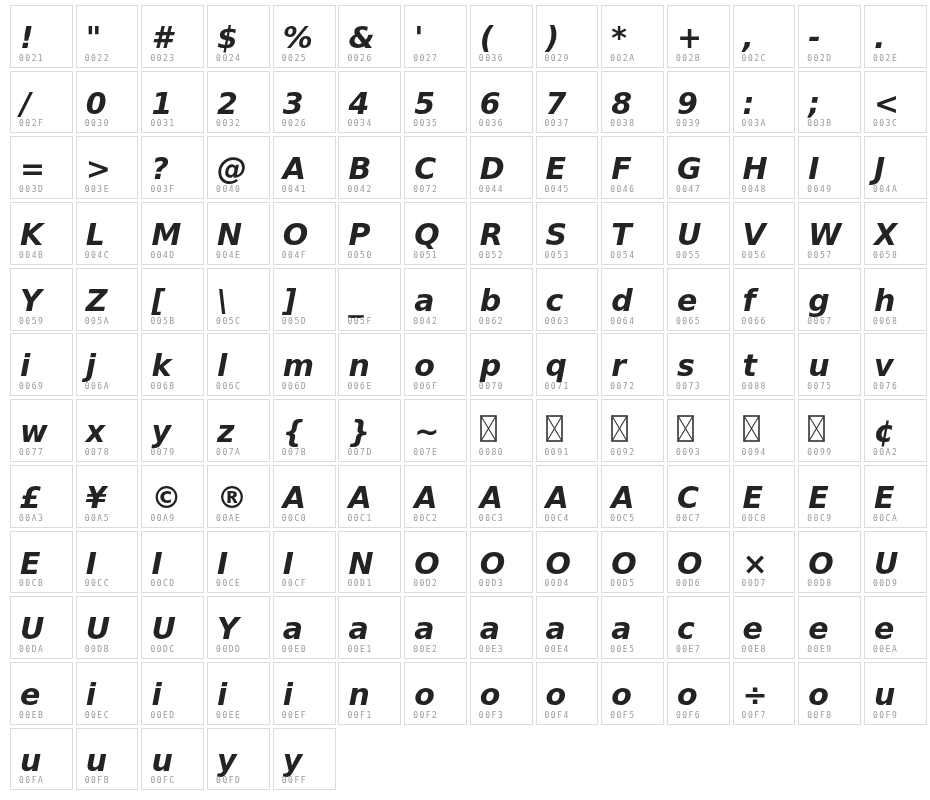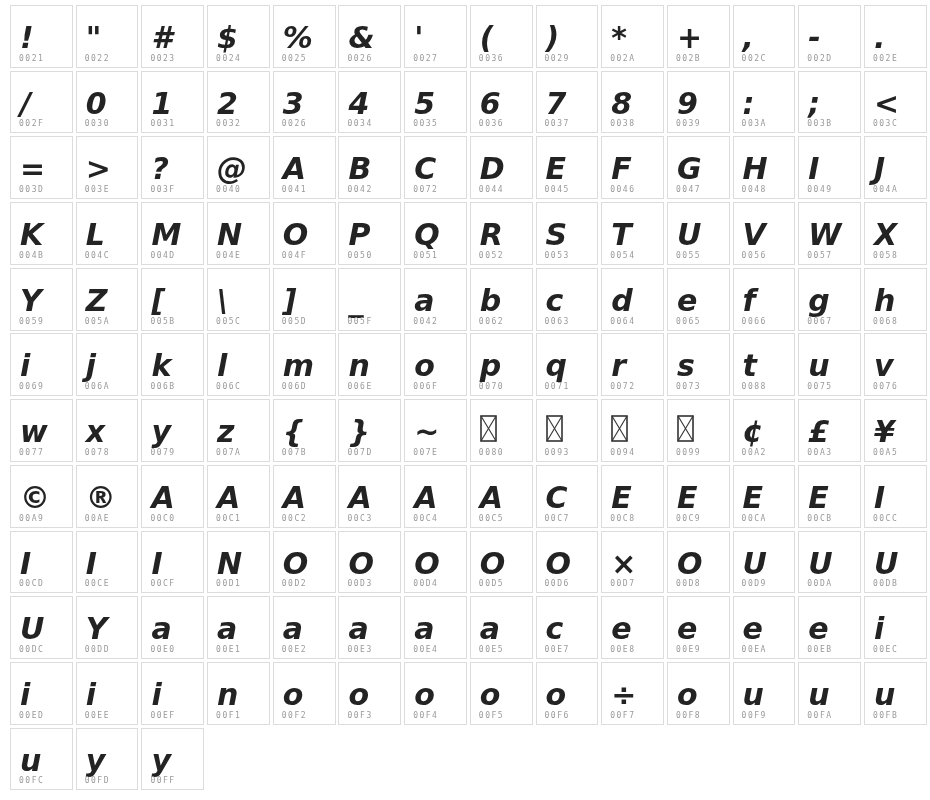--- a/index.html
+++ b/index.html
@@ -602,40 +602,60 @@
       <div class="code">0080</div>
     </div>
     <div class="cell">
       <div class="glyph">
         <svg class="missing-box" width="17" height="27" viewBox="0 0 17 27">
           <rect x="1" y="1" width="15" height="25" fill="none" stroke="#333" stroke-width="1.6"></rect>
           <line x1="1" y1="1" x2="16" y2="26" stroke="#333" stroke-width="1.1"></line>
           <line x1="16" y1="1" x2="1" y2="26" stroke="#333" stroke-width="1.1"></line>
         </svg>
       </div>
-      <div class="code">0093</div>
+      <div class="code">0091</div>
     </div>
     <div class="cell">
       <div class="glyph">
         <svg class="missing-box" width="17" height="27" viewBox="0 0 17 27">
           <rect x="1" y="1" width="15" height="25" fill="none" stroke="#333" stroke-width="1.6"></rect>
           <line x1="1" y1="1" x2="16" y2="26" stroke="#333" stroke-width="1.1"></line>
           <line x1="16" y1="1" x2="1" y2="26" stroke="#333" stroke-width="1.1"></line>
         </svg>
       </div>
-      <div class="code">0094</div>
+      <div class="code">0092</div>
     </div>
     <div class="cell">
       <div class="glyph">
         <svg class="missing-box" width="17" height="27" viewBox="0 0 17 27">
           <rect x="1" y="1" width="15" height="25" fill="none" stroke="#333" stroke-width="1.6"></rect>
           <line x1="1" y1="1" x2="16" y2="26" stroke="#333" stroke-width="1.1"></line>
           <line x1="16" y1="1" x2="1" y2="26" stroke="#333" stroke-width="1.1"></line>
         </svg>
       </div>
+      <div class="code">0093</div>
+    </div>
+    <div class="cell">
+      <div class="glyph">
+        <svg class="missing-box" width="17" height="27" viewBox="0 0 17 27">
+          <rect x="1" y="1" width="15" height="25" fill="none" stroke="#333" stroke-width="1.6"></rect>
+          <line x1="1" y1="1" x2="16" y2="26" stroke="#333" stroke-width="1.1"></line>
+          <line x1="16" y1="1" x2="1" y2="26" stroke="#333" stroke-width="1.1"></line>
+        </svg>
+      </div>
+      <div class="code">0094</div>
+    </div>
+    <div class="cell">
+      <div class="glyph">
+        <svg class="missing-box" width="17" height="27" viewBox="0 0 17 27">
+          <rect x="1" y="1" width="15" height="25" fill="none" stroke="#333" stroke-width="1.6"></rect>
+          <line x1="1" y1="1" x2="16" y2="26" stroke="#333" stroke-width="1.1"></line>
+          <line x1="16" y1="1" x2="1" y2="26" stroke="#333" stroke-width="1.1"></line>
+        </svg>
+      </div>
       <div class="code">0099</div>
     </div>
     <div class="cell">
       <div class="glyph">
         <span class="gi">¢</span>
       </div>
       <div class="code">00A2</div>
     </div>
     <div class="cell">
       <div class="glyph">

